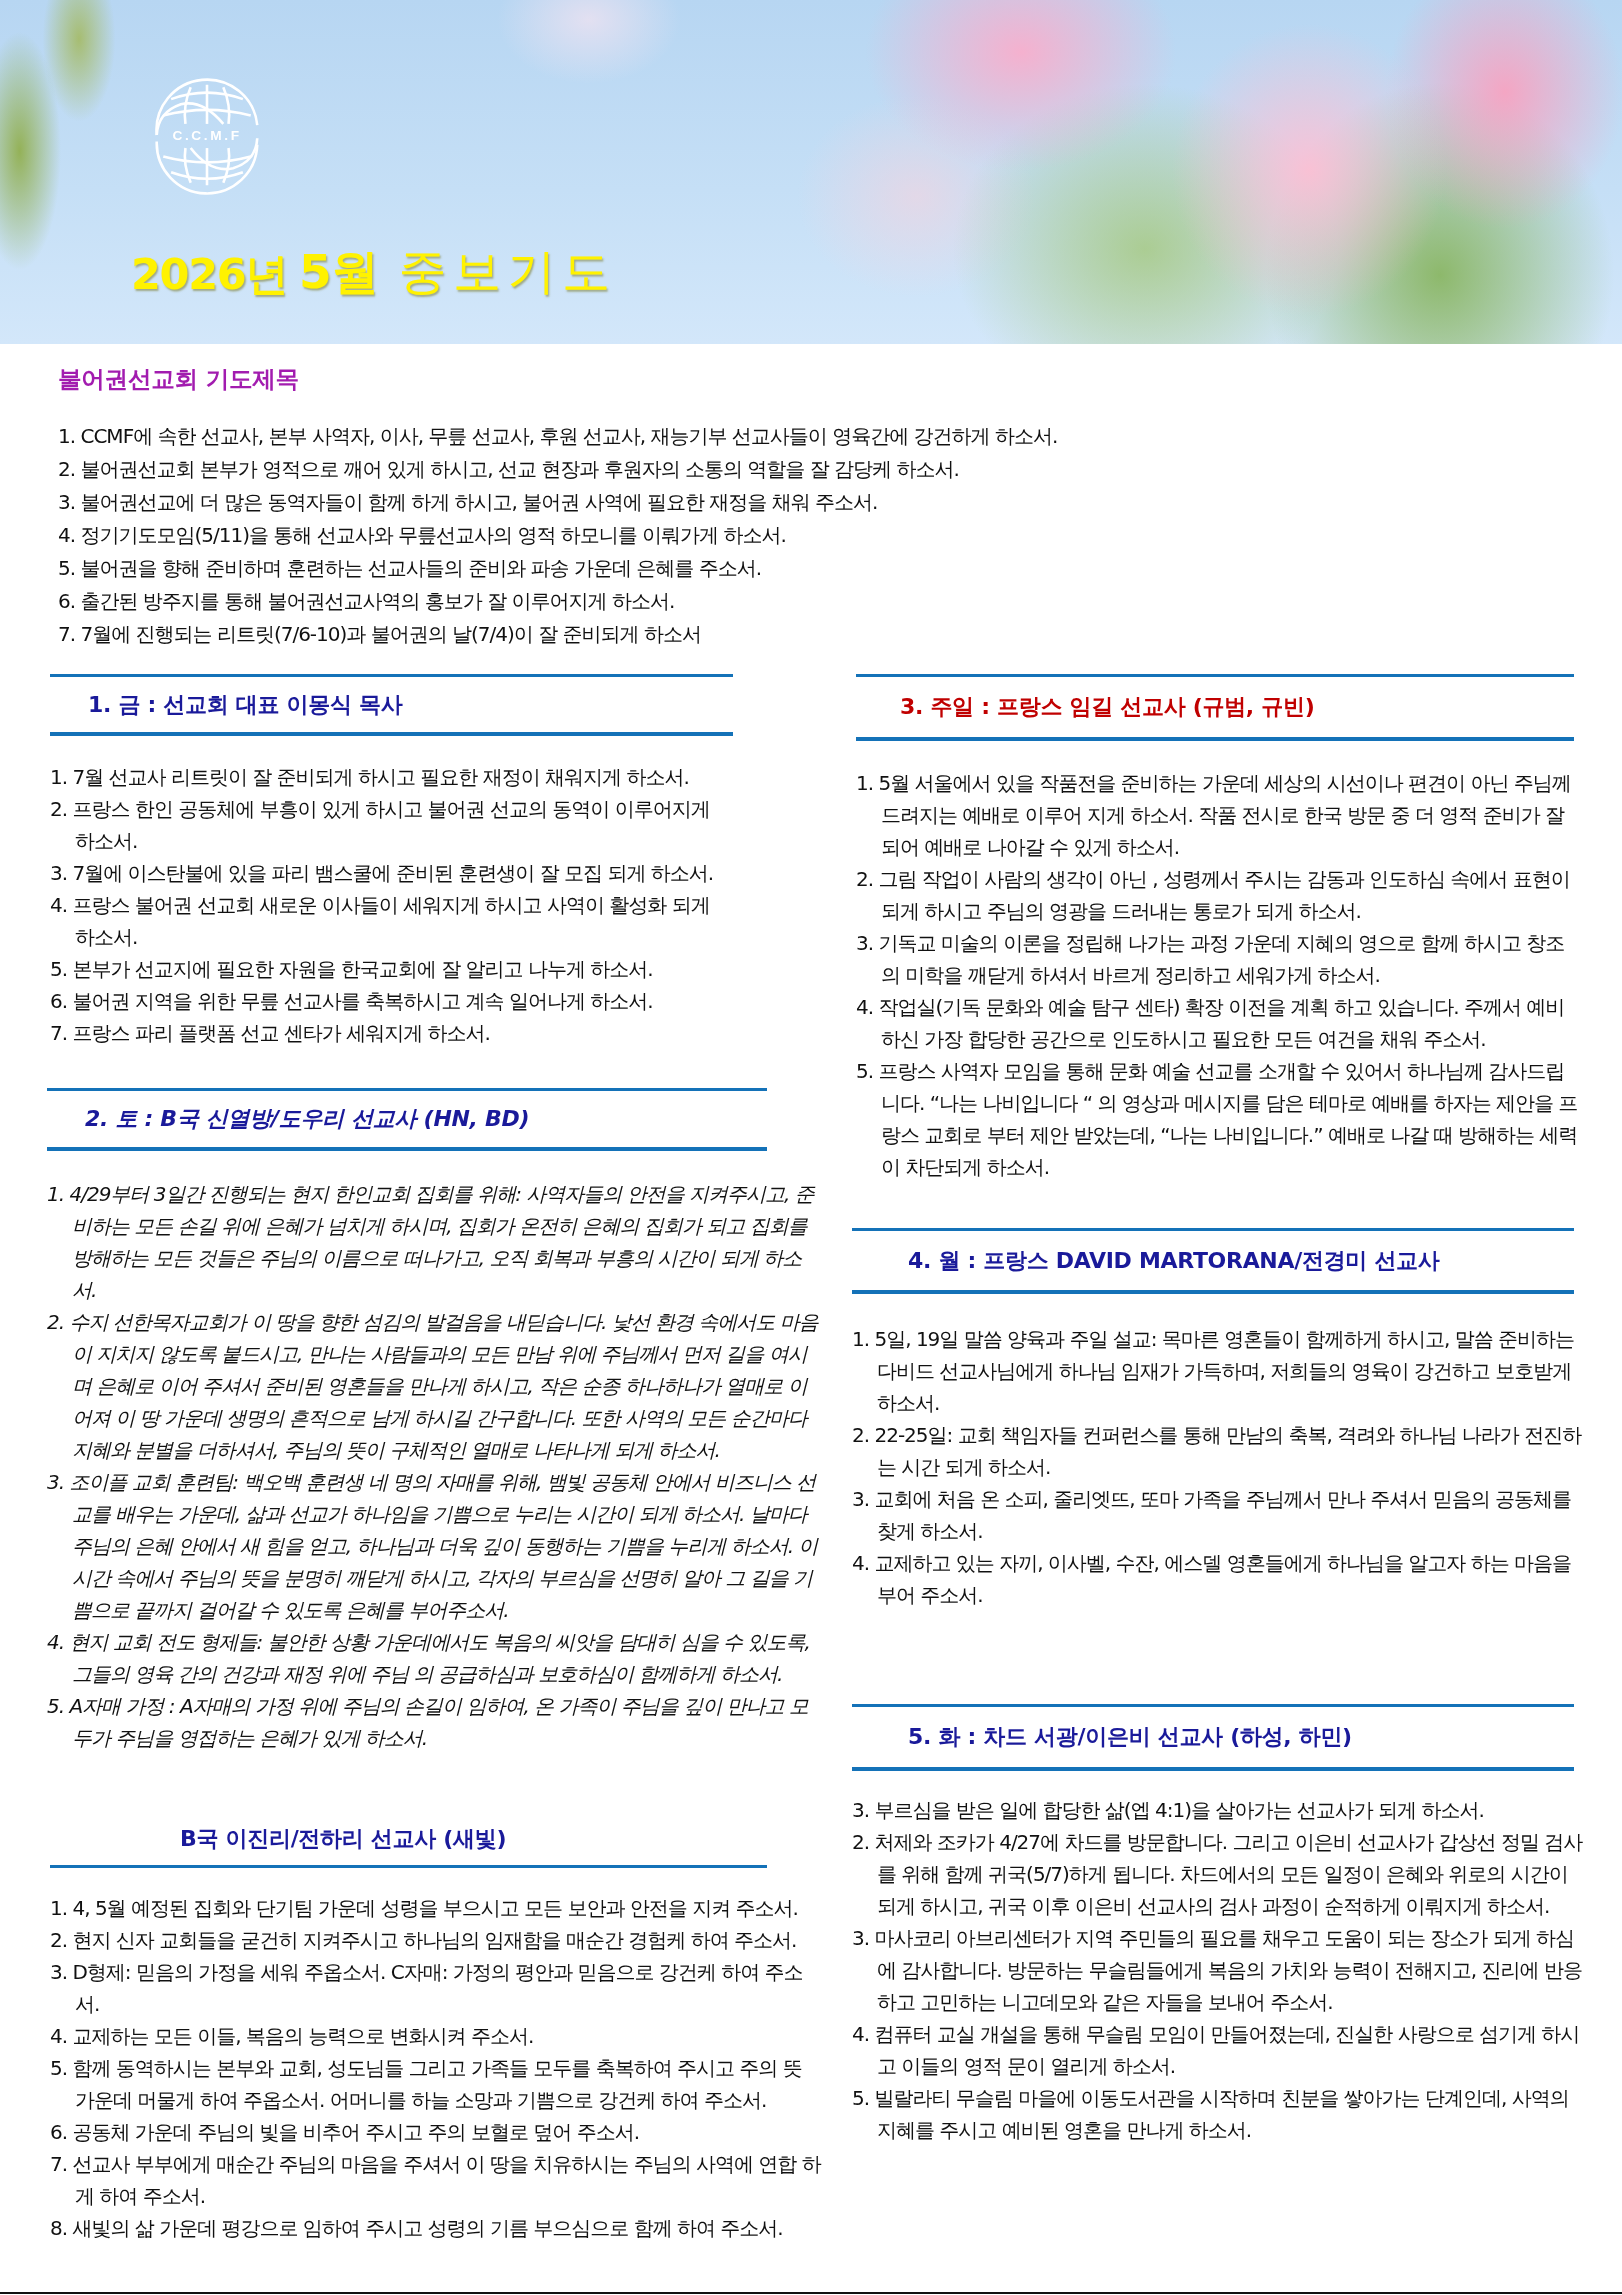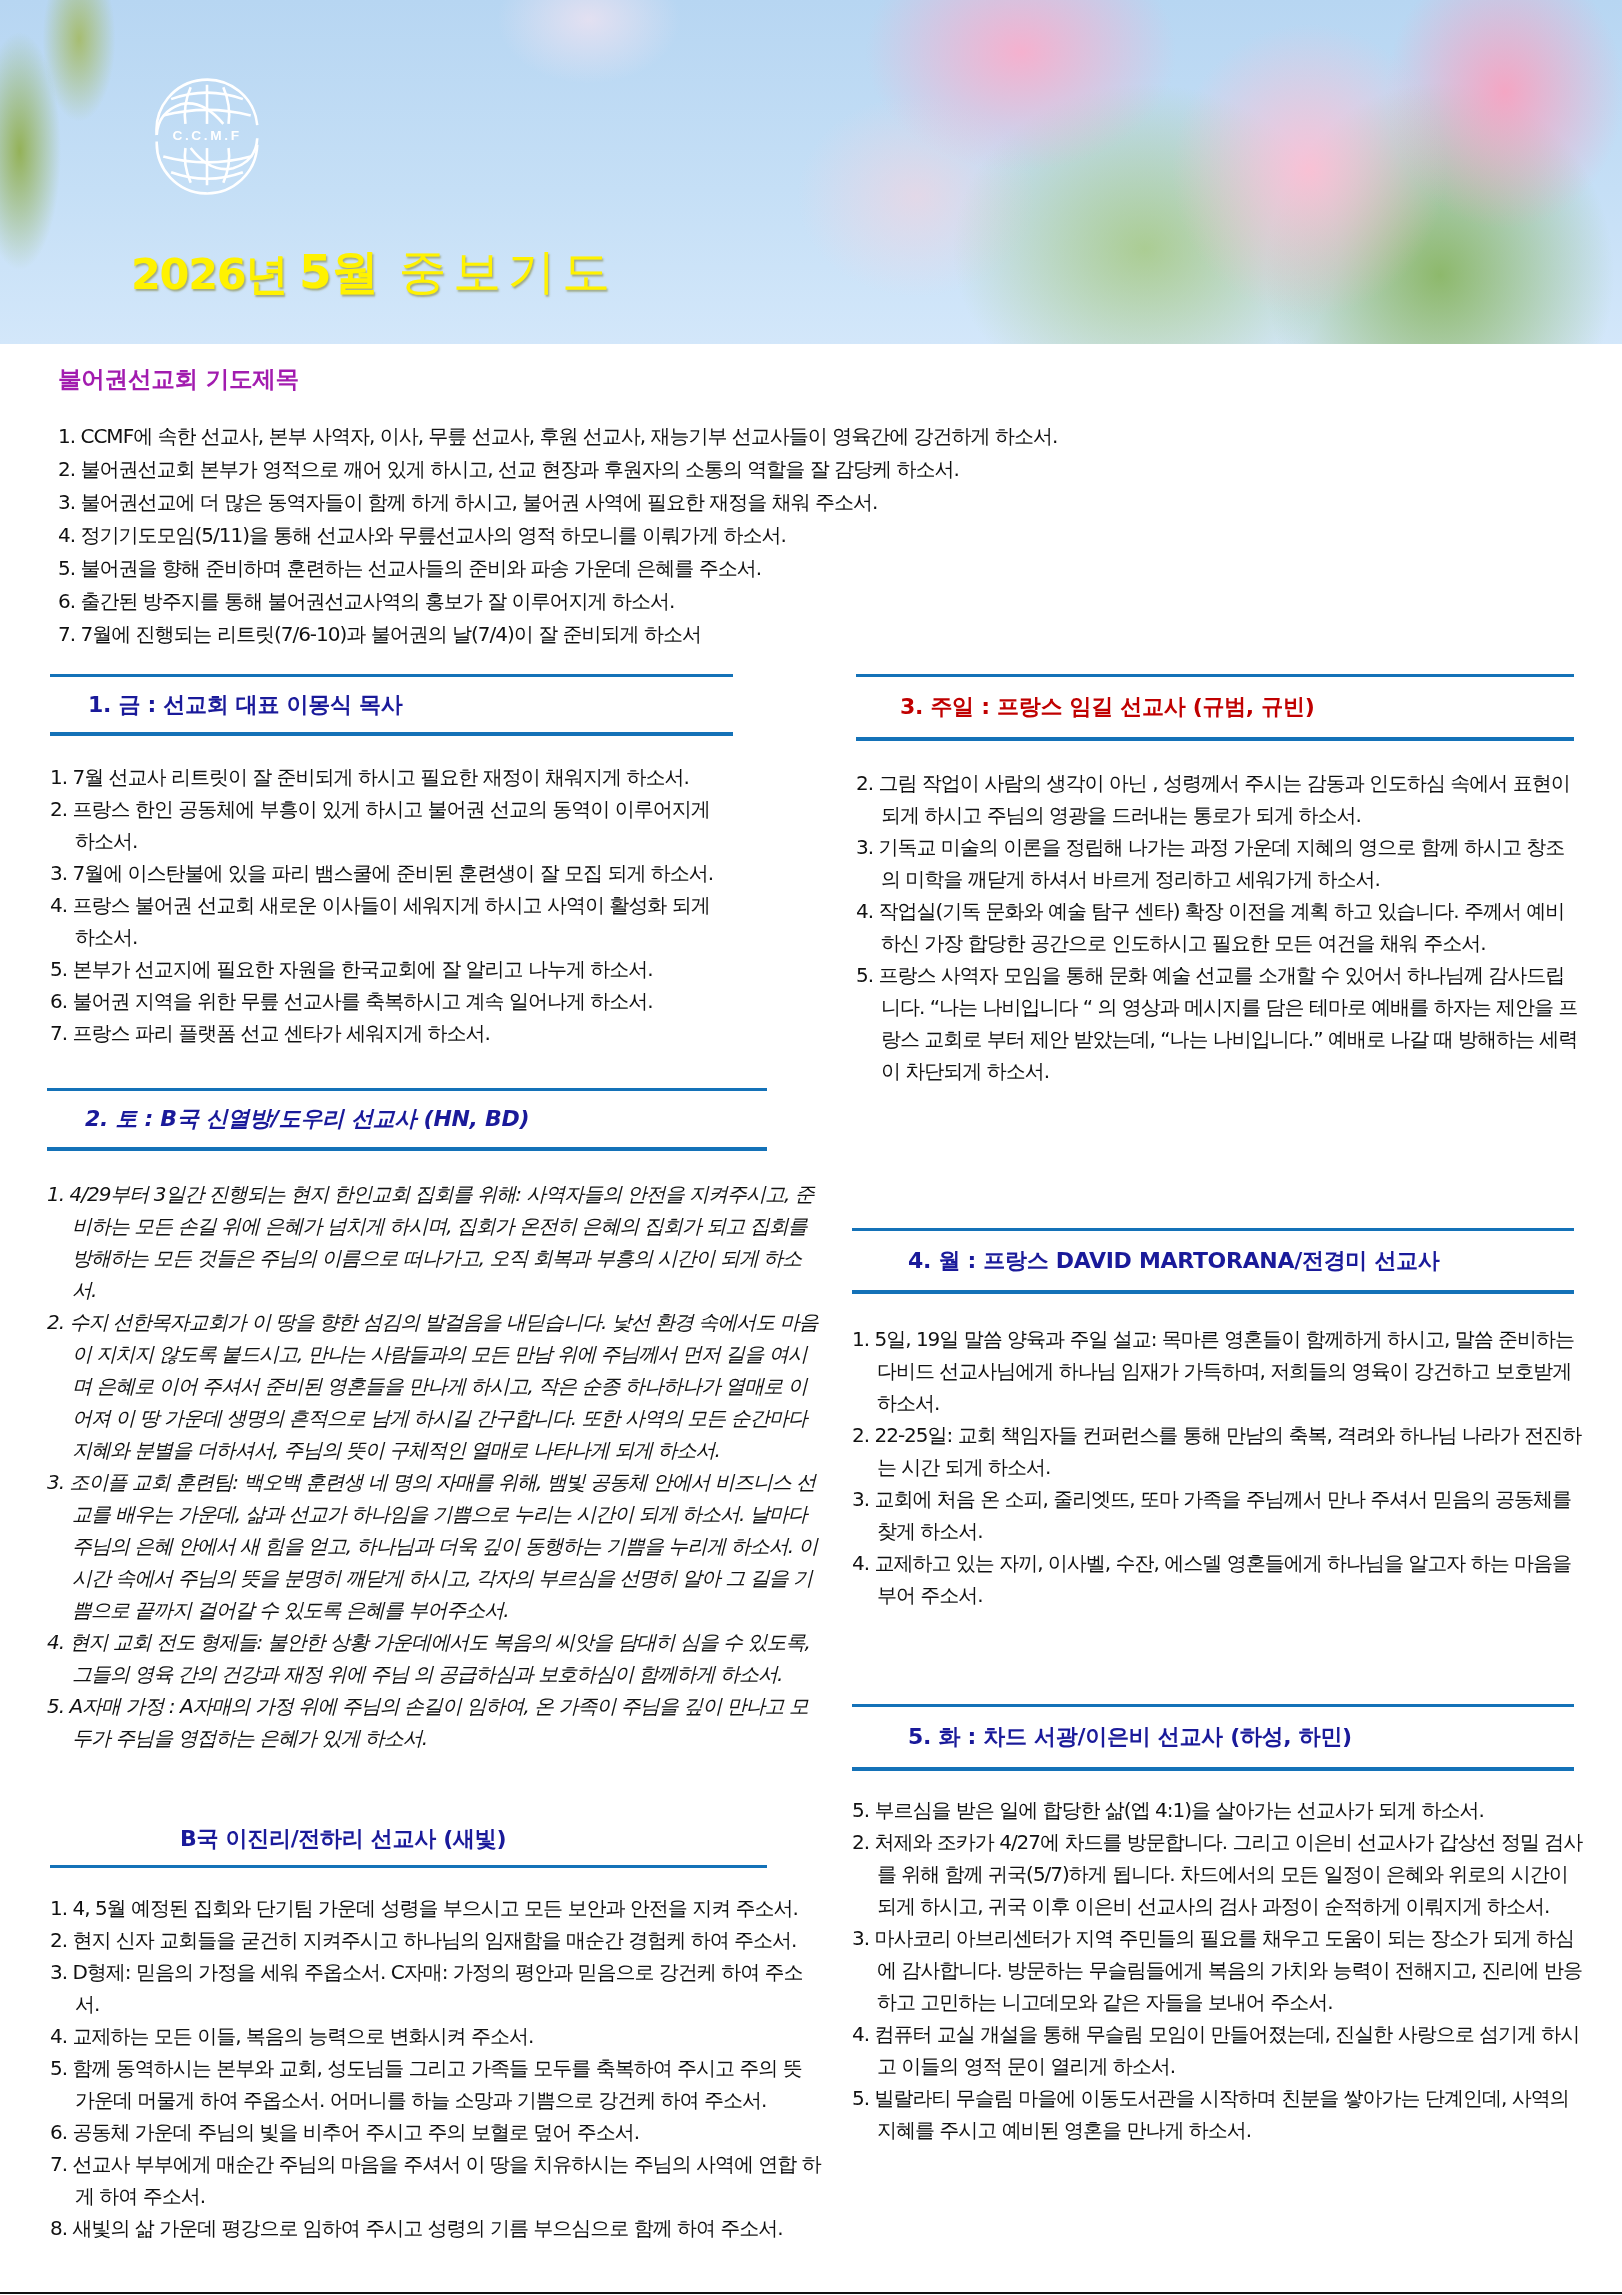--- a/index.html
+++ b/index.html
@@ -149,20 +149,21 @@
     </ol>
   </div>
 </div>
 
 <div class="section" style="left:856px; top:674px; width:718px;">
   <div class="rule"></div>
   <div class="sec-head red" style="padding-left:44px; height:60px;">3. 주일 : 프랑스 임길 선교사 (규범, 규빈)</div>
   <div class="rule"></div>
   <div class="sec-body" style="margin-top:26px; width:726px;">
     <ol>
+      <li>1.  5월 서울에서 있을 작품전을 준비하는 가운데 세상의 시선이나 편견이 아닌 주님께 드려지는 예배로 이루어 지게 하소서.  작품 전시로 한국 방문 중 더 영적 준비가 잘 되어 예배로 나아갈 수 있게 하소서.</li>
       <li>2.  그림 작업이 사람의 생각이 아닌 , 성령께서 주시는 감동과 인도하심 속에서 표현이 되게 하시고 주님의 영광을 드러내는 통로가 되게 하소서.</li>
       <li>3.  기독교 미술의 이론을 정립해 나가는 과정 가운데 지혜의 영으로 함께 하시고 창조의 미학을 깨닫게 하셔서 바르게 정리하고 세워가게 하소서.</li>
       <li>4.  작업실(기독 문화와 예술 탐구 센타) 확장 이전을 계획 하고 있습니다. 주께서 예비하신 가장 합당한 공간으로 인도하시고 필요한 모든 여건을 채워 주소서.</li>
       <li>5. 프랑스 사역자 모임을 통해 문화 예술 선교를 소개할 수 있어서 하나님께 감사드립니다. “나는 나비입니다 “ 의 영상과 메시지를 담은 테마로 예배를 하자는 제안을 프랑스 교회로 부터 제안 받았는데, “나는 나비입니다.”  예배로 나갈 때 방해하는 세력이 차단되게 하소서.</li>
     </ol>
   </div>
 </div>
 
 <div class="section" style="left:852px; top:1228px; width:722px;">
   <div class="rule"></div>
@@ -177,21 +178,21 @@
     </ol>
   </div>
 </div>
 
 <div class="section" style="left:852px; top:1704px; width:722px;">
   <div class="rule"></div>
   <div class="sec-head" style="padding-left:56px; height:60px;text-align:right;">5. 화 : 차드 서광/이은비 선교사 (하성, 하민)</div>
   <div class="rule"></div>
   <div class="sec-body" style="margin-top:23.6px; width:733px;">
     <ol>
-      <li>5.  부르심을 받은 일에 합당한 삶(엡 4:1)을 살아가는 선교사가 되게 하소서.</li>
+      <li>3.  부르심을 받은 일에 합당한 삶(엡 4:1)을 살아가는 선교사가 되게 하소서.</li>
       <li>2.  처제와 조카가 4/27에 차드를 방문합니다. 그리고 이은비 선교사가 갑상선 정밀 검사를 위해 함께 귀국(5/7)하게 됩니다. 차드에서의 모든 일정이 은혜와 위로의 시간이 되게 하시고, 귀국 이후 이은비 선교사의 검사 과정이 순적하게 이뤄지게 하소서.</li>
       <li>3.  마사코리 아브리센터가 지역 주민들의 필요를 채우고 도움이 되는 장소가 되게 하심에 감사합니다. 방문하는 무슬림들에게 복음의 가치와 능력이 전해지고, 진리에 반응하고 고민하는 니고데모와 같은 자들을 보내어 주소서.</li>
       <li>4.  컴퓨터 교실 개설을 통해 무슬림 모임이 만들어졌는데, 진실한 사랑으로 섬기게 하시고 이들의 영적 문이 열리게 하소서.</li>
       <li>5.  빌랄라티 무슬림 마을에 이동도서관을 시작하며 친분을 쌓아가는 단계인데, 사역의 지혜를 주시고 예비된 영혼을 만나게 하소서.</li>
     </ol>
   </div>
 </div>
 
 <div class="bottom-rule"></div>
 

